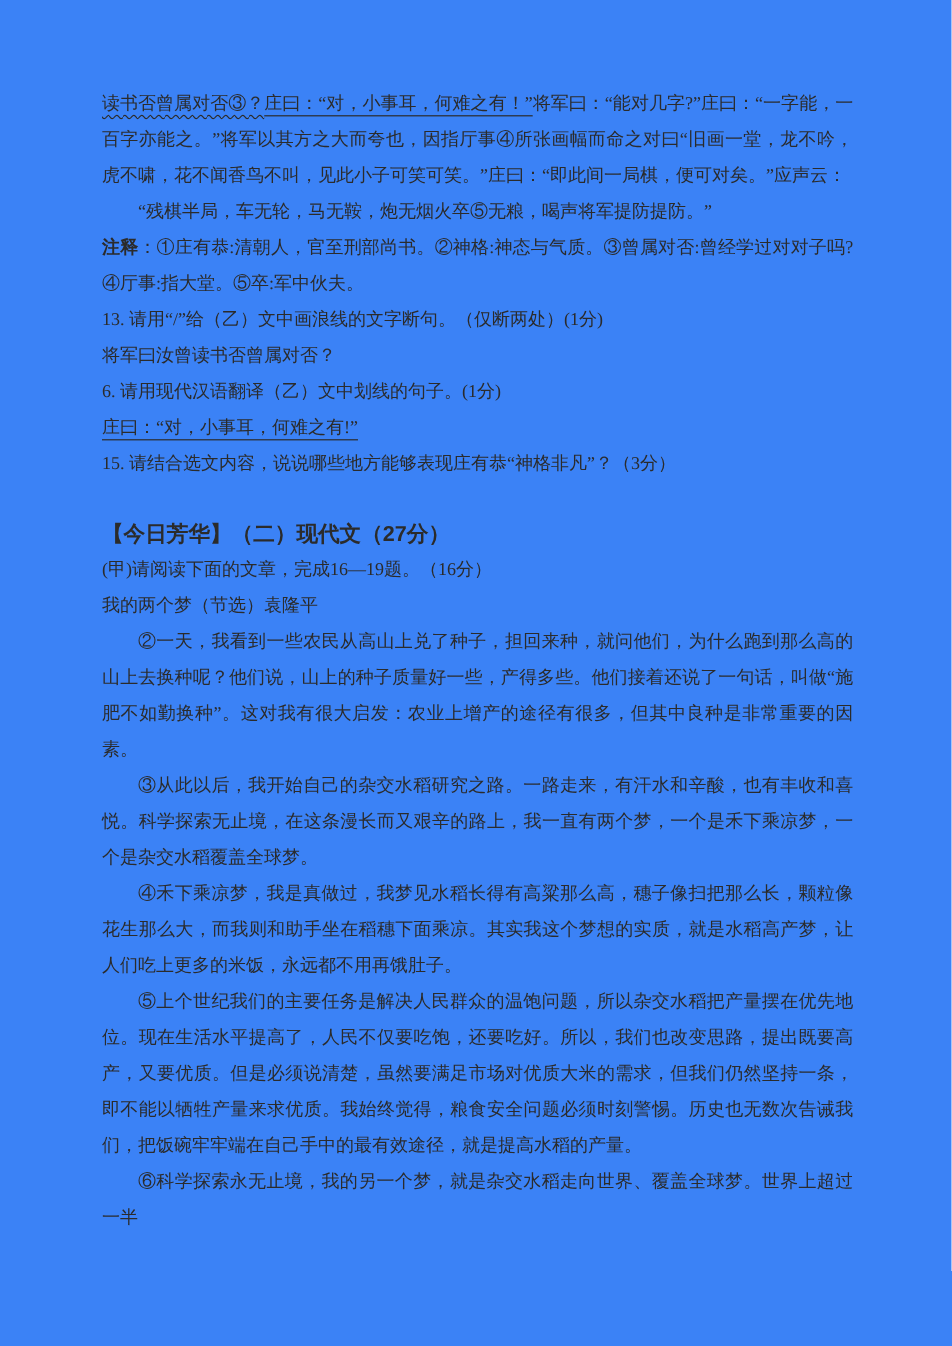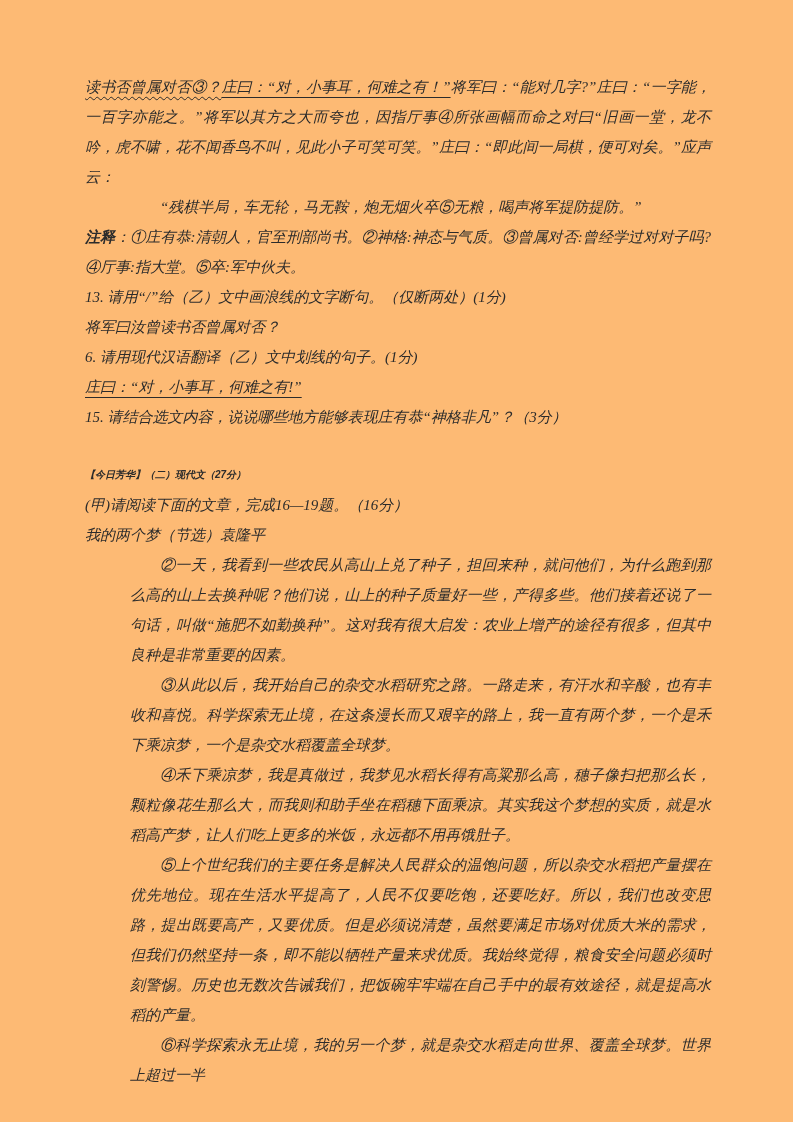--- a/index.html
+++ b/index.html
@@ -1,41 +1,40 @@
 <!DOCTYPE html>
 <html><head>
 <meta charset="utf-8">
 <style>
   html, body { margin: 0; padding: 0; background: #ffffff; }
   .page {
     position: relative;
     width: 793px;
     height: 1122px;
-    background: #fdba74;
+    background: #3b82f6;
     overflow: hidden;
     font-family: "Liberation Serif", "DejaVu Serif", serif;
     color: #2b2b2b;
-    font-style: italic;
   }
   .content {
     position: absolute;
     left: 85px;
     top: 72px;
     width: 626px;
     font-size: 15px;
     line-height: 30px;
     text-align: justify;
   }
   .line { margin: 0; }
-  .indent { text-indent: 2em; margin-left: 45px; }
+  .indent { text-indent: 2em; }
   .center { text-align: left; text-indent: 0; }
   .heading {
     font-family: "Liberation Sans", "DejaVu Sans", sans-serif;
     font-weight: bold;
-    font-size: 10px;
+    font-size: 18px;
   }
   .seg-bold {
     font-family: "Liberation Sans", "DejaVu Sans", sans-serif;
     font-weight: bold;
   }
   .gap-lg { margin-top: 28px; }
   .u-solid {
     text-decoration: underline;
     text-decoration-thickness: 1px;
     text-underline-offset: 5px;

